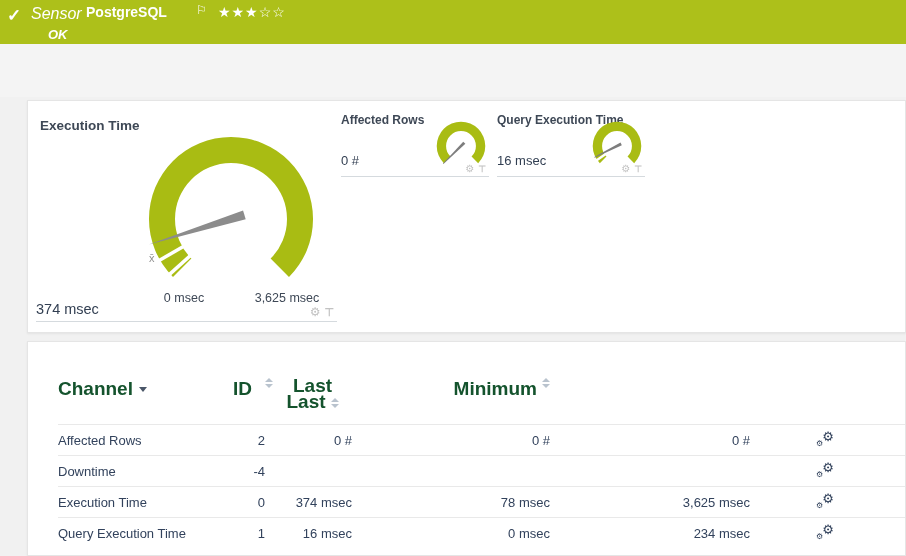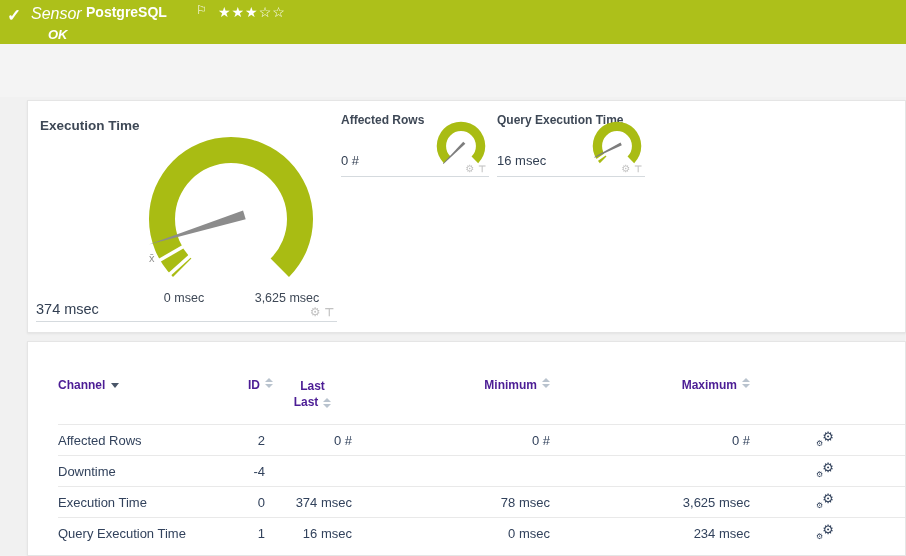--- a/index.html
+++ b/index.html
@@ -45,24 +45,24 @@
   .scale-min { position:absolute; left:118px; top:182px; width:60px; text-align:center; font-size:12.5px; color:#3e4856; }
   .scale-max { position:absolute; left:205px; top:182px; width:92px; text-align:center; font-size:12.5px; color:#3e4856; }
   .gauge-value-big { position:absolute; left:0; bottom:4px; font-size:14.5px; color:#323f52; }
   .gauge-value-sm  { position:absolute; left:0; top:47px; font-size:13px; color:#323f52; }
   .card-icons { position:absolute; right:3px; bottom:2px; display:flex; gap:4px; align-items:center; color:#c2c2c2; }
   .mini-gear { font-size:12px; cursor:pointer; }
   .pin-icon  { font-size:11px; font-weight:bold; cursor:pointer; }
 
   
   .tbl { position:absolute; left:30px; top:36px; right:0; }
-  .tbl-header { display:flex; align-items:flex-start; font-size:12px; font-weight:600; color:#4c1d95; padding-bottom:14px; }
+  .tbl-header { display:flex; align-items:flex-start; font-size:19px; font-weight:600; color:#14532d; padding-bottom:14px; }
   .tbl-row { display:flex; align-items:center; height:31px; border-top:1px solid #e9e9e9; font-size:13px; color:#32425c; }
   .col-channel { width:175px; text-align:left; }
-  .col-id      { width:40px;  display:flex; justify-content:flex-end; }
+  .col-id      { width:40px;  display:flex; justify-content:space-between; }
   .col-last    { width:85px;  display:flex; justify-content:center; padding-right:6px; }
   .col-min     { width:200px; display:flex; justify-content:flex-end; padding-right:8px; }
   .col-max     { width:200px; display:flex; justify-content:flex-end; padding-right:8px; }
   .col-edit    { width:140px; padding-left:58px; }
   .cell-id   { width:40px; text-align:right; padding-right:8px; }
   .cell-last { width:85px; text-align:right; padding-right:6px; }
   .cell-min  { width:200px; text-align:right; padding-right:8px; }
   .cell-max  { width:200px; text-align:right; padding-right:8px; }
   .channel-link { cursor:pointer; }
   .hdr-label { cursor:pointer; }
@@ -202,27 +202,20 @@
                 </span></span>
           </span>
         </div>
         <div class="col-min">
           <span class="hdr-label">Minimum</span>
           <span class="sort-updown">
               <span class="up"></span>
               <span class="dn"></span>
             </span>
         </div>
-        <div class="col-max">
-          <span class="hdr-label">Maximum</span>
-          <span class="sort-updown">
-              <span class="up"></span>
-              <span class="dn"></span>
-            </span>
-        </div>
         <div class="col-edit"></div>
       </div>
 
       <div class="tbl-row">
         <div class="col-channel"><span class="channel-link">Affected Rows</span></div>
         <div class="cell-id">2</div>
         <div class="cell-last">0 #</div>
         <div class="cell-min">0 #</div>
         <div class="cell-max">0 #</div>
         <div class="col-edit"><span class="edit-gears"><span class="g1">⚙</span><span class="g2">⚙</span></span></div>

